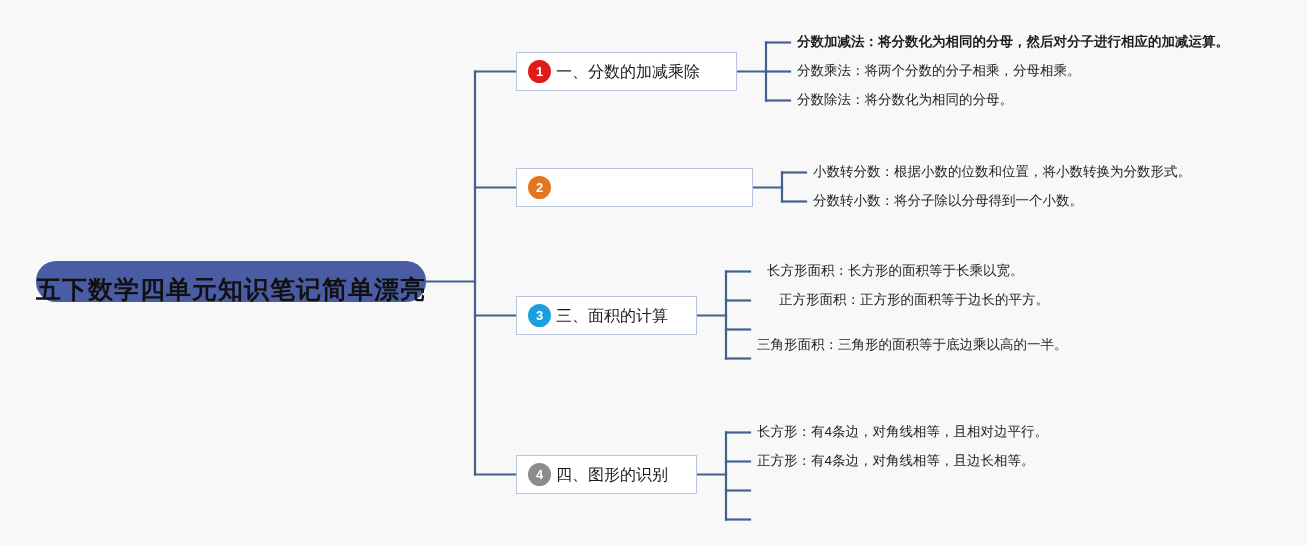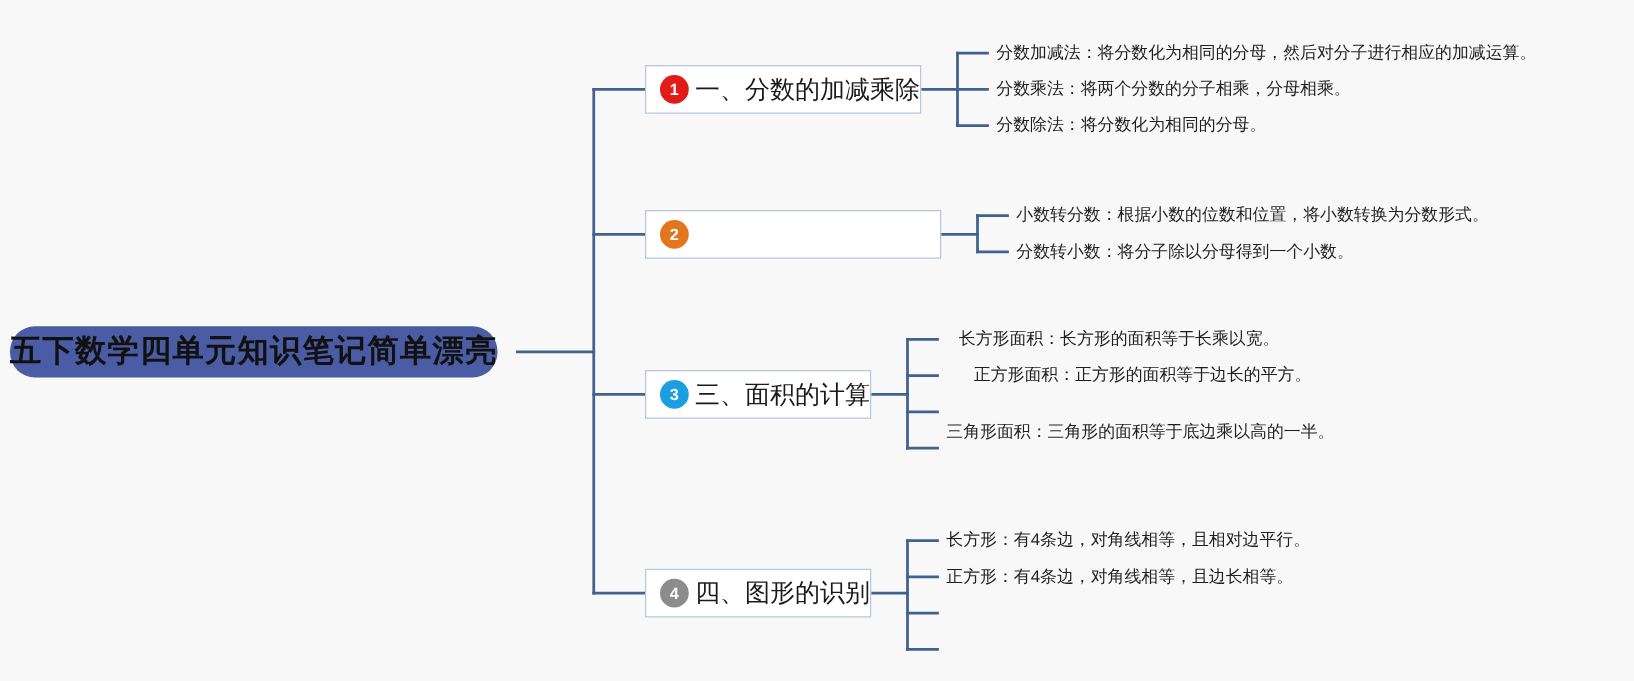--- a/index.html
+++ b/index.html
@@ -22,28 +22,28 @@
     left: 0;
     top: 0;
     width: 1307px;
     height: 545px;
     pointer-events: none;
   }
 
   
   .root-node {
     position: absolute;
-    left: 8px;
+    left: 36px;
     top: 261px;
     width: 390px;
     height: 41px;
     background: #4a5da4;
     border-radius: 20px;
     display: flex;
-    align-items: center;
+    align-items: flex-end;
     justify-content: center;
     box-sizing: border-box;
   }
   .root-label {
     font-size: 25px;
     font-weight: bold;
     color: #111111;
     letter-spacing: 1px;
     line-height: 1;
     white-space: nowrap;
@@ -69,21 +69,21 @@
     display: flex;
     align-items: center;
     justify-content: center;
     color: #ffffff;
     font-size: 13px;
     font-weight: bold;
     line-height: 1;
     margin-right: 1px;
   }
   .branch-label {
-    font-size: 20px;
+    font-size: 16px;
     color: #1a1a1a;
     white-space: nowrap;
     line-height: 1;
     padding-left: 4px;
   }
 
   
   .leaf {
     position: absolute;
     font-size: 13.5px;
@@ -138,21 +138,21 @@
   </svg>
 
   <div class="root-node" style="background: rgb(74, 93, 164);">
     <span class="root-label">五下数学四单元知识笔记简单漂亮</span>
   </div>
 
   <div class="branch-node" id="branch-1" style="left: 516px; top: 52px; width: 221px; height: 39px; border-color: rgb(185, 196, 222); background: rgb(255, 255, 255);">
     <span class="badge" id="badge-1" style="background: rgb(224, 27, 24);">1</span>
     <span class="branch-label">一、分数的加减乘除</span>
   </div>
-  <div class="leaf" id="b1-l1" style="left: 797px; top: 42px; color: rgb(30, 30, 30);">分数加减法：将分数化为相同的分母，然后对分子进行相应的加减运算。</div>
+  <div class="leaf" id="b1-l1" style="left: 797px; top: 42px; color: rgb(30, 30, 30); font-weight: bold;">分数加减法：将分数化为相同的分母，然后对分子进行相应的加减运算。</div>
   <div class="leaf" id="b1-l2" style="left: 797px; top: 71px; color: rgb(30, 30, 30);">分数乘法：将两个分数的分子相乘，分母相乘。</div>
   <div class="leaf" id="b1-l3" style="left: 797px; top: 100px; color: rgb(30, 30, 30);">分数除法：将分数化为相同的分母。</div>
 
   <div class="branch-node" id="branch-2" style="left: 516px; top: 168px; width: 237px; height: 39px; border-color: rgb(185, 196, 222); background: rgb(255, 255, 255);">
     <span class="badge" id="badge-2" style="background: rgb(227, 118, 28);">2</span>
   </div>
   <div class="leaf" id="b2-l1" style="left: 813px; top: 172px; color: rgb(30, 30, 30);">小数转分数：根据小数的位数和位置，将小数转换为分数形式。</div>
   <div class="leaf" id="b2-l2" style="left: 813px; top: 201px; color: rgb(30, 30, 30);">分数转小数：将分子除以分母得到一个小数。</div>
 
   <div class="branch-node" id="branch-3" style="left: 516px; top: 296px; width: 181px; height: 39px; border-color: rgb(185, 196, 222); background: rgb(255, 255, 255);">

